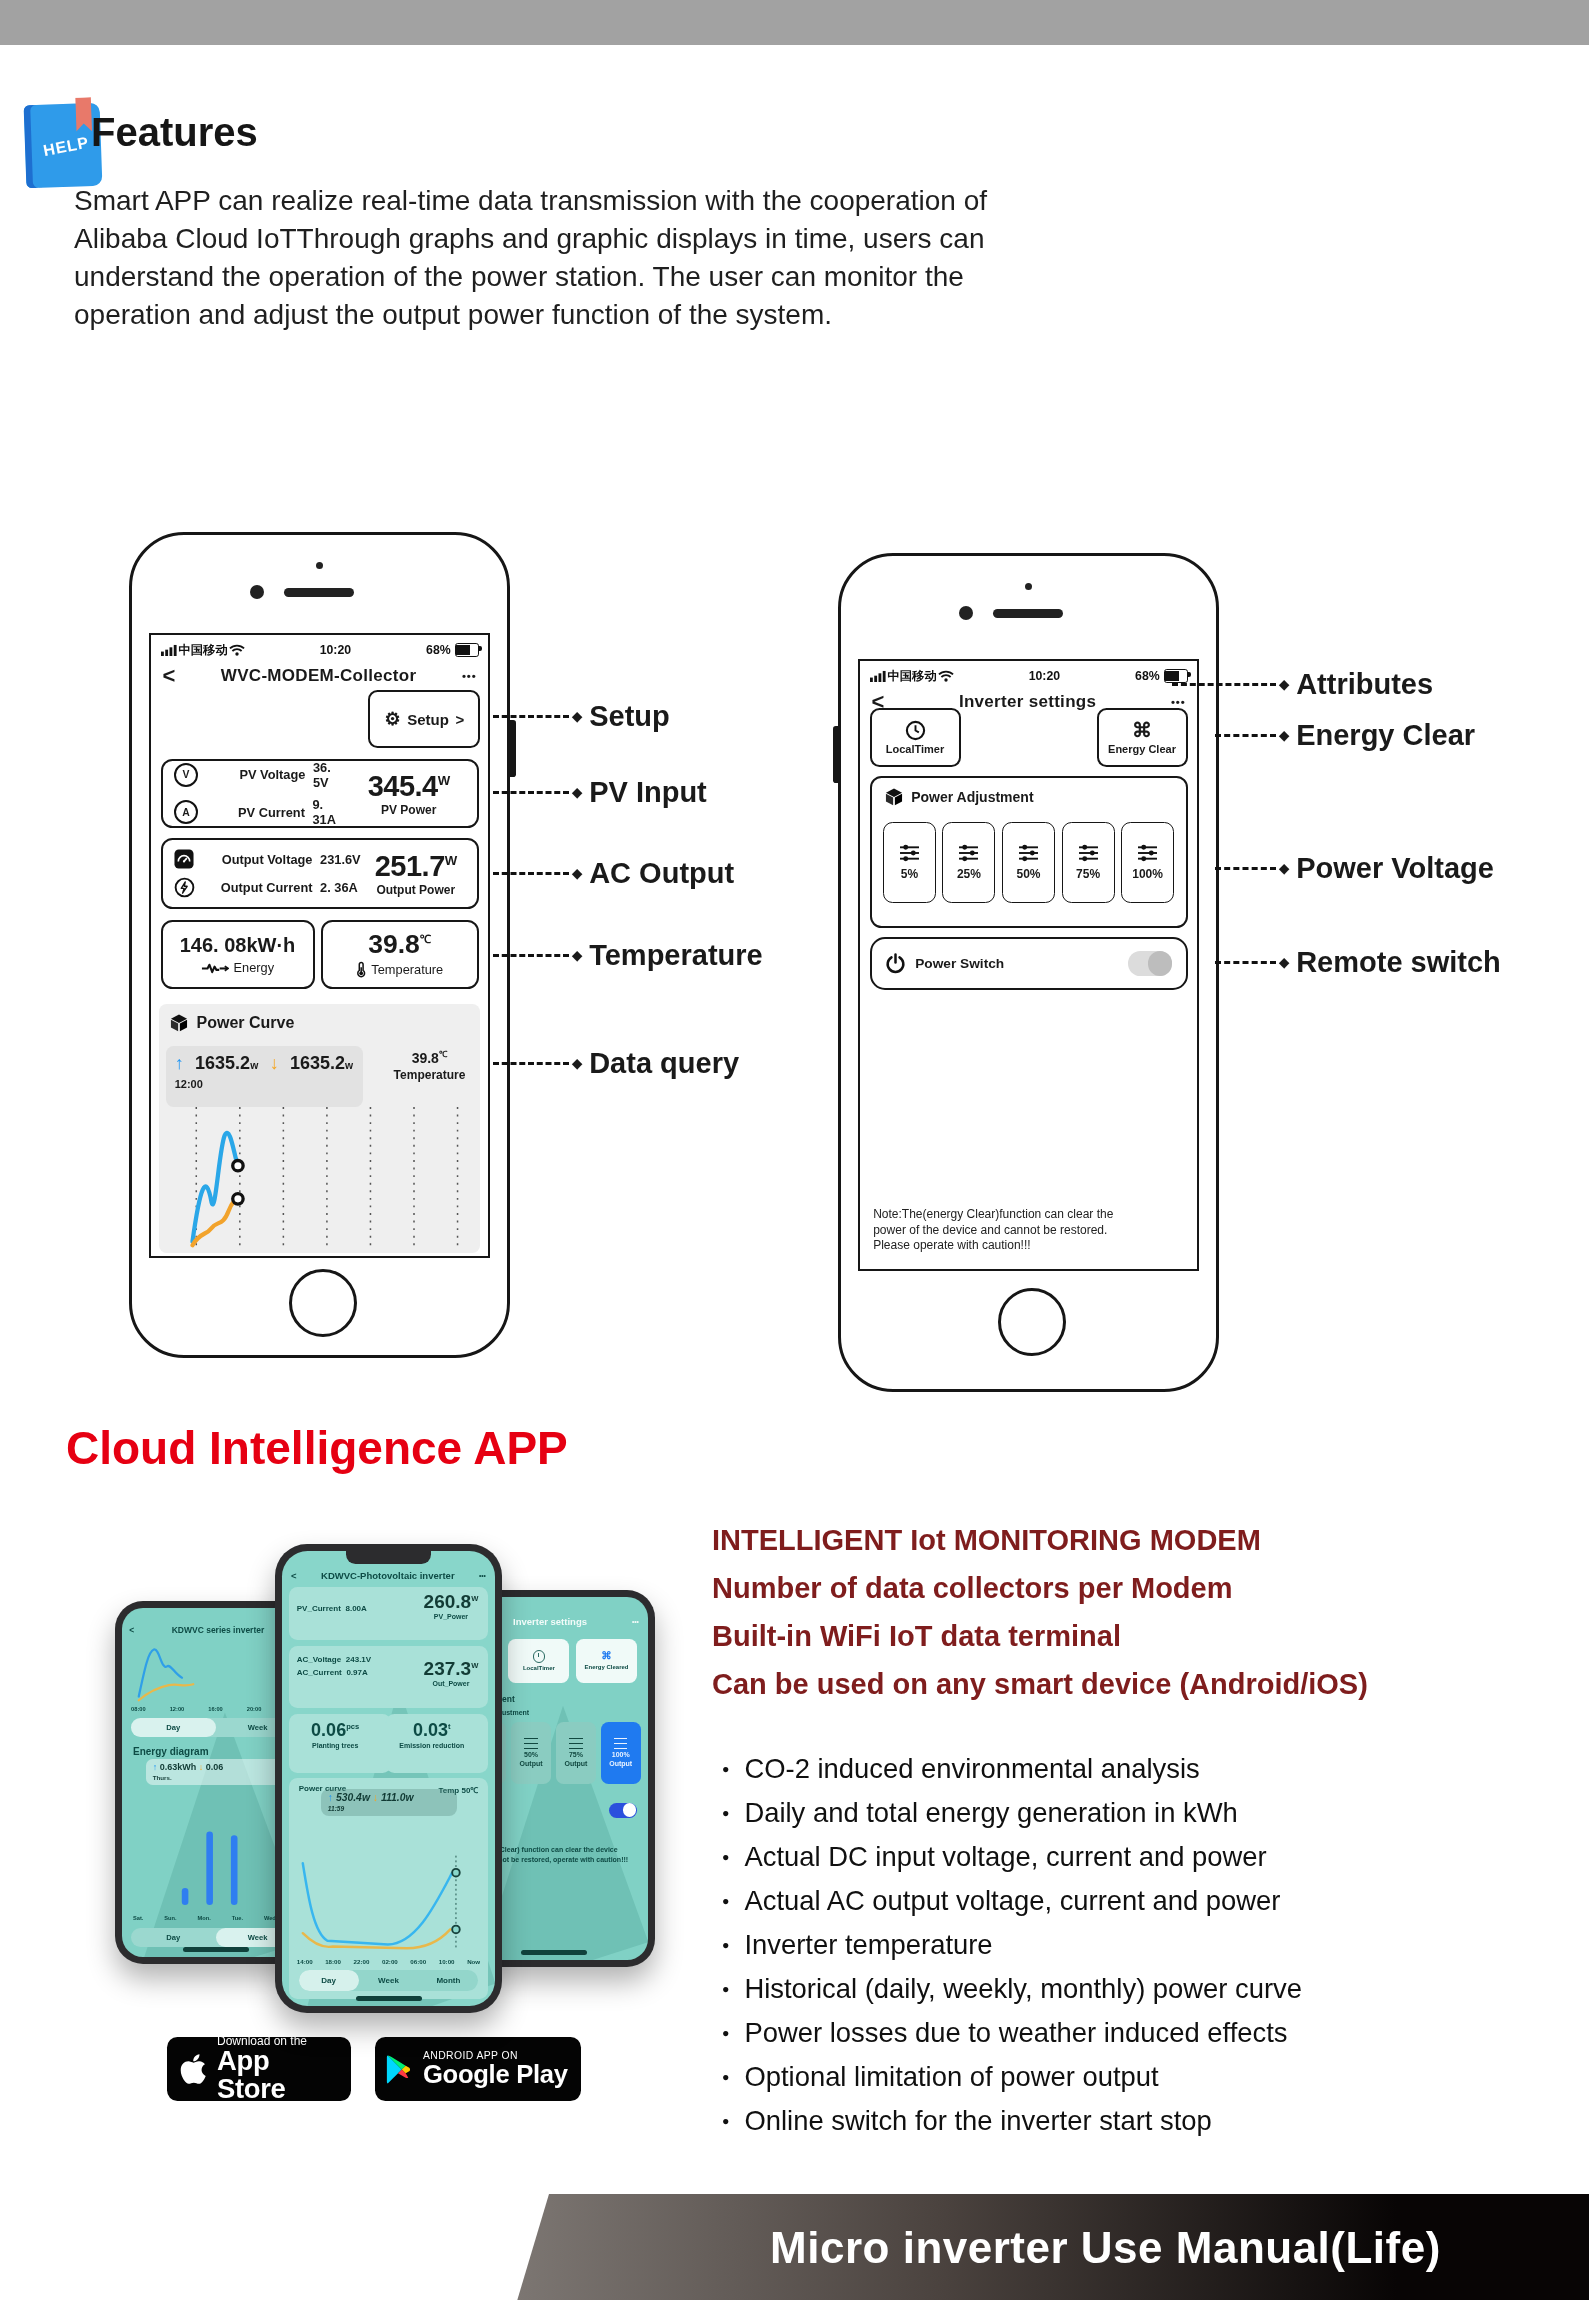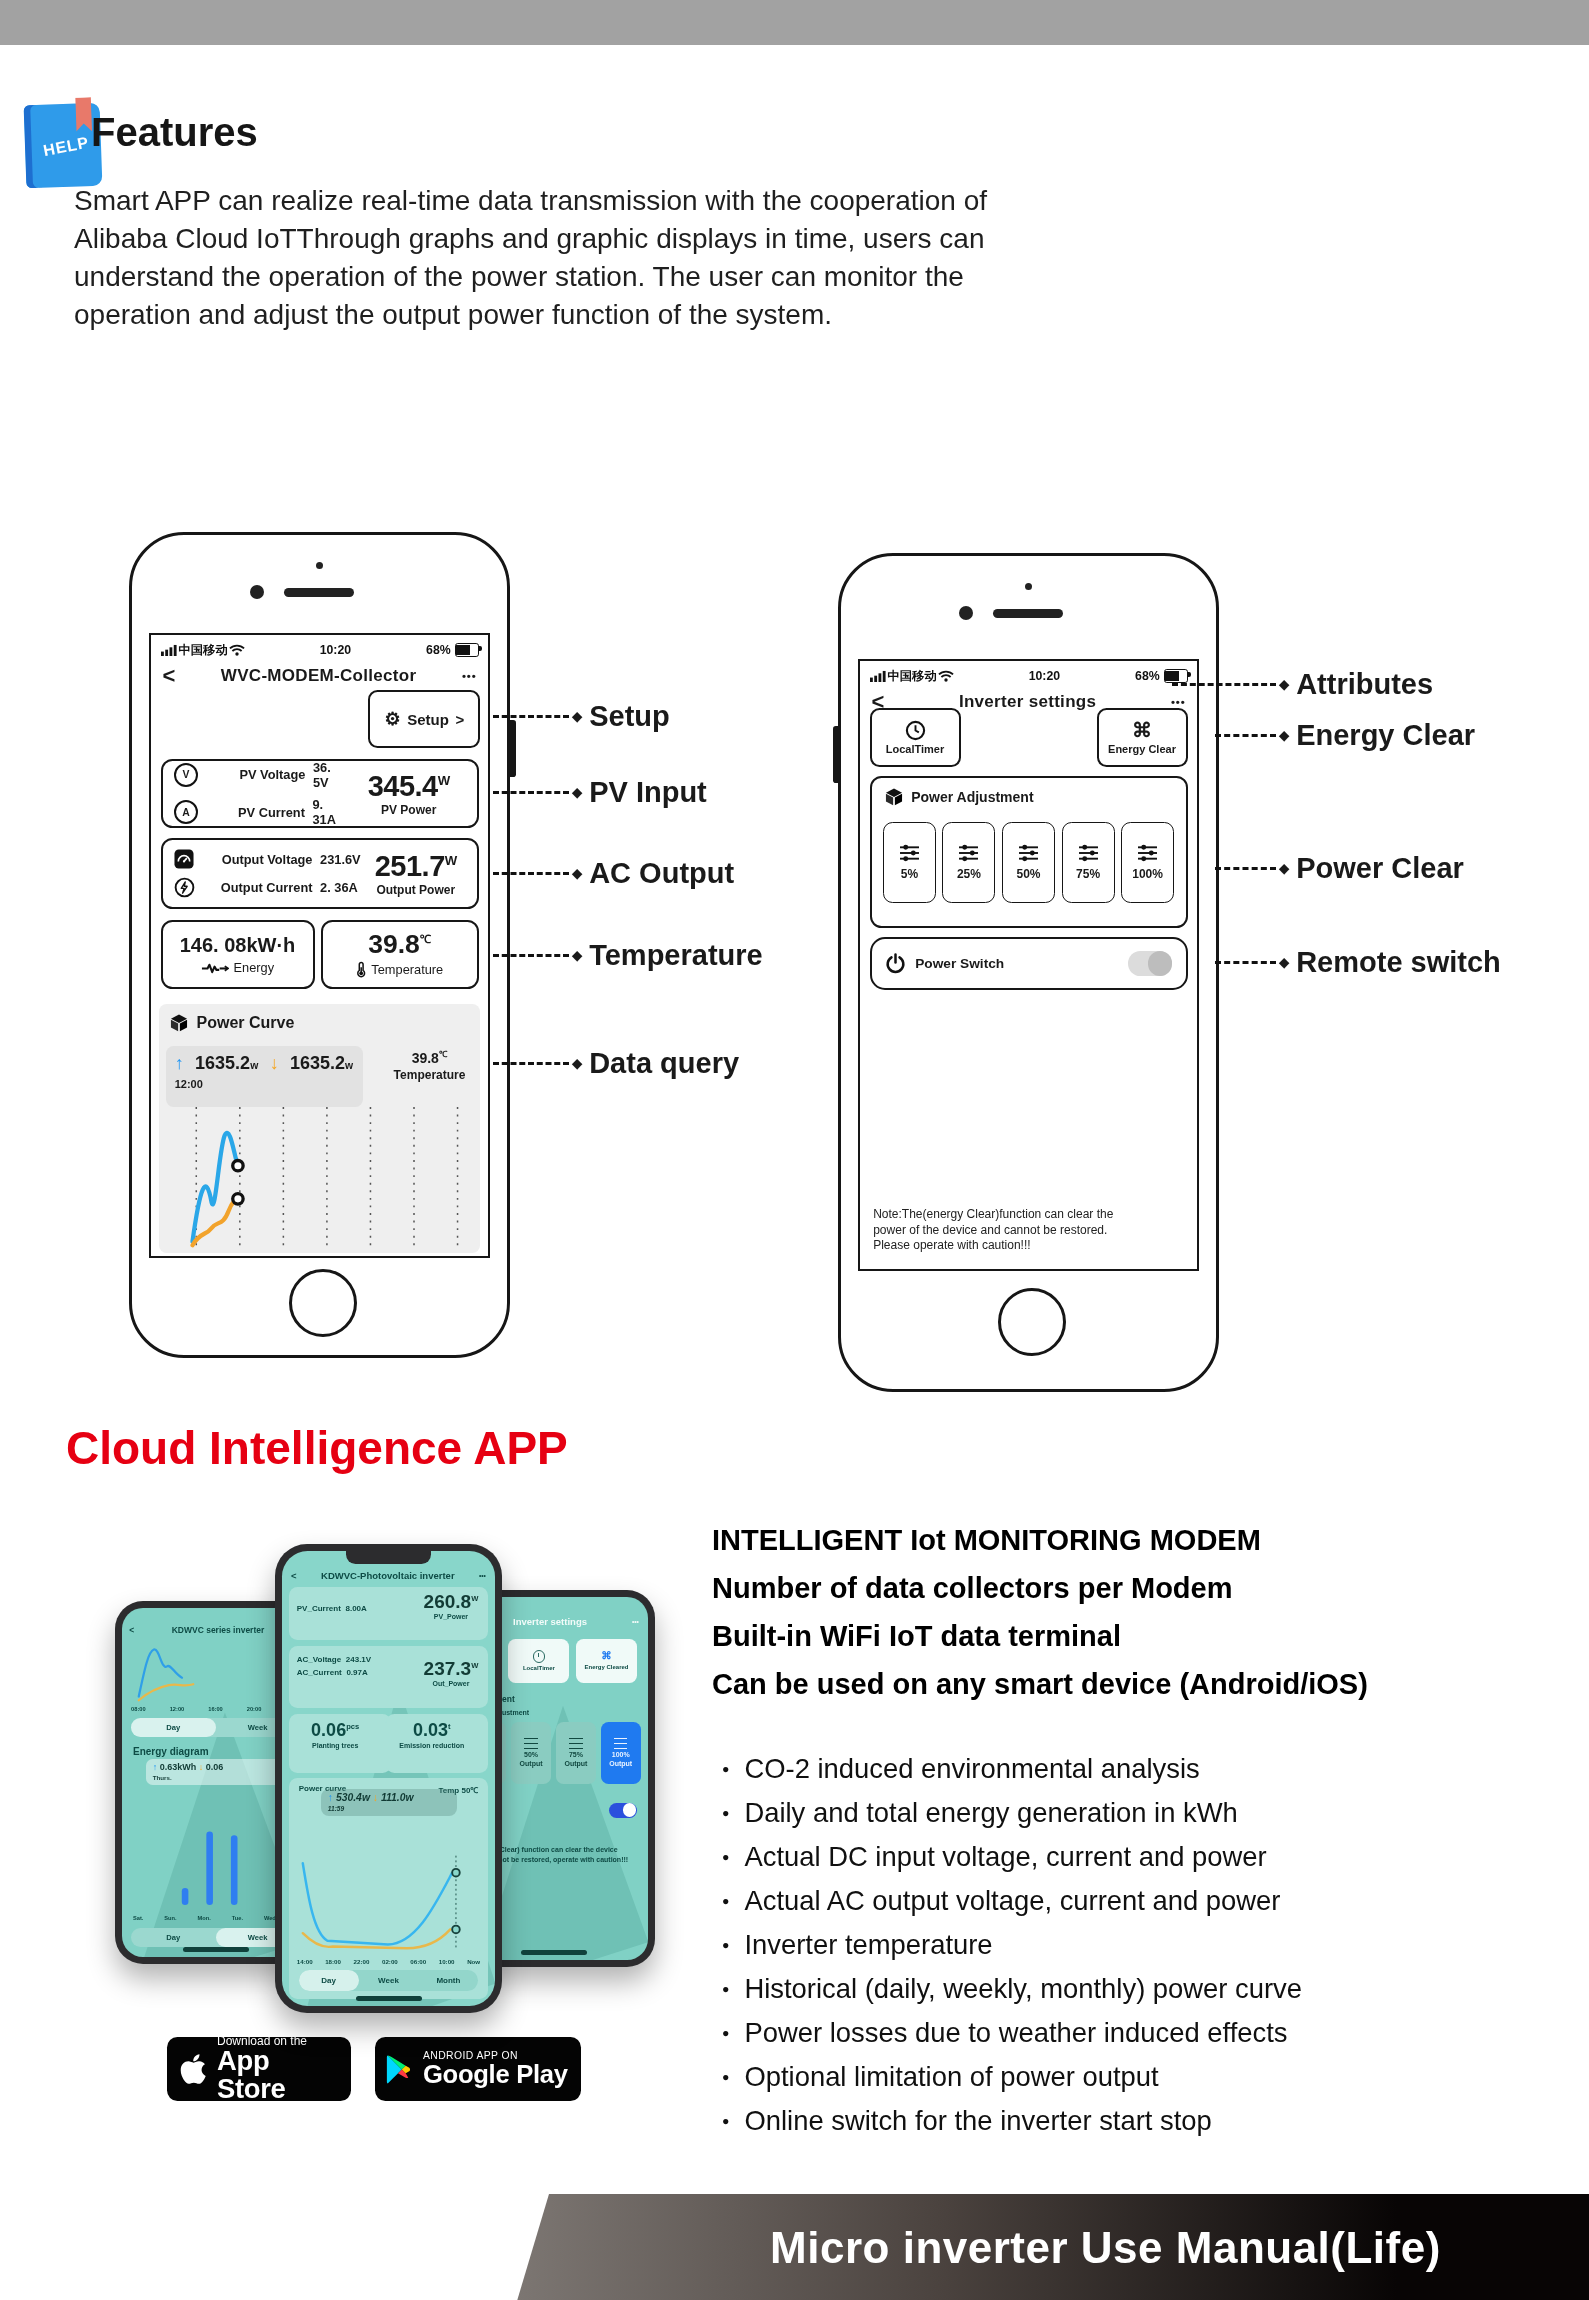--- a/index.html
+++ b/index.html
@@ -111,21 +111,21 @@
   .swc{position:absolute;left:9.5px;right:9.5px;top:276px;height:53px;border:2.8px solid #161616;border-radius:15px;
         display:flex;align-items:center;padding:0 13.2px;gap:9.5px;box-sizing:border-box;background:#fff;}
   .swc .sl{font-size:13.7px;font-weight:800;flex:1;}
   .tog{width:44px;height:24.6px;background:#dcdcdc;border-radius:12.3px;position:relative;flex:none;}
   .tog i{position:absolute;right:0px;top:0px;width:24.6px;height:24.6px;border-radius:50%;background:#bdbdbd;}
   .pnote{position:absolute;left:13.2px;width:257px;bottom:15px;font-size:12px;line-height:15.6px;color:#222;}
 
   
   .cheading{position:absolute;left:66px;top:1421px;font-size:46px;font-weight:800;color:#e60012;margin:0;}
   .hl4{position:absolute;left:712px;top:1516px;width:871px;}
-  .hl4 div{font-size:29px;font-weight:800;line-height:48px;color:#000000;}
+  .hl4 div{font-size:29px;font-weight:800;line-height:48px;color:#7f1d1d;}
   .blist{position:absolute;left:722px;top:1747px;width:866px;}
   .brow{display:flex;align-items:center;height:44px;font-size:27.4px;color:#101010;}
   .brow:before{content:"●";font-size:12.3px;margin-right:15px;}
 
   
   .cph{position:absolute;background:#2c2c2e;border-radius:28px;padding:6.6px;box-shadow:0 15px 28px rgba(0,0,0,.30);box-sizing:border-box;}
   .cpl{left:115px;top:1601px;width:201px;height:363px;}
   .cpr{left:452px;top:1590px;width:203px;height:377px;}
   .cpc{left:275px;top:1544px;width:227px;height:469px;border-radius:32px;z-index:2;}
   .cscr{position:relative;width:100%;height:100%;background:#80d1c5;border-radius:21px;overflow:hidden;color:#0d4b45;}
@@ -582,21 +582,21 @@
     <span class="lbl">Attributes</span>
   </div>
   <div class="co cor" style="left:1215px;top:718px;">
     <span class="dash"></span>
     <span class="dia">◆</span>
     <span class="lbl">Energy Clear</span>
   </div>
   <div class="co cor" style="left:1215px;top:851px;">
     <span class="dash"></span>
     <span class="dia">◆</span>
-    <span class="lbl">Power Clear</span>
+    <span class="lbl">Power Voltage</span>
   </div>
   <div class="co cor" style="left:1215px;top:945px;">
     <span class="dash"></span>
     <span class="dia">◆</span>
     <span class="lbl">Remote switch</span>
   </div>
 
   <h2 class="cheading">Cloud Intelligence APP</h2>
 
   <div class="hl4">

